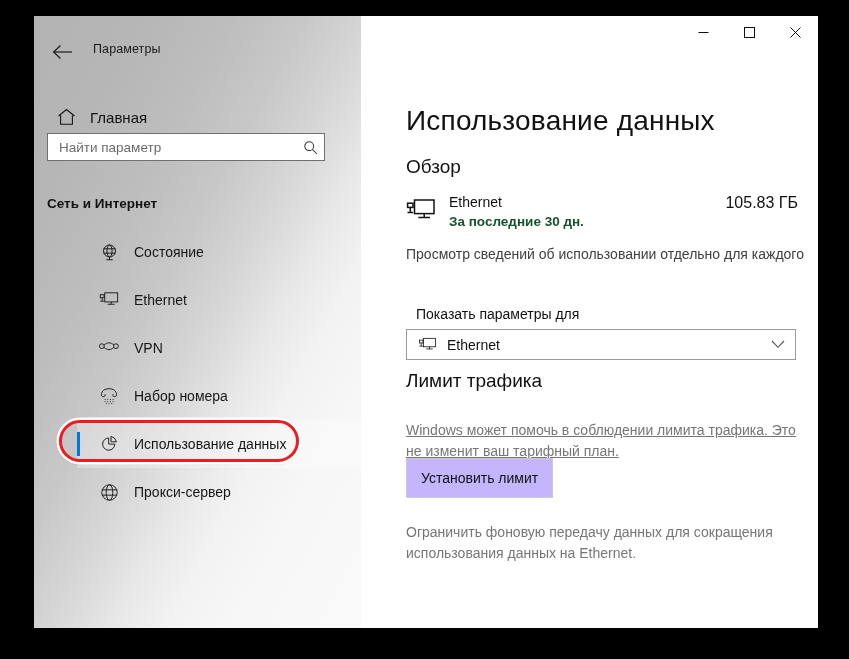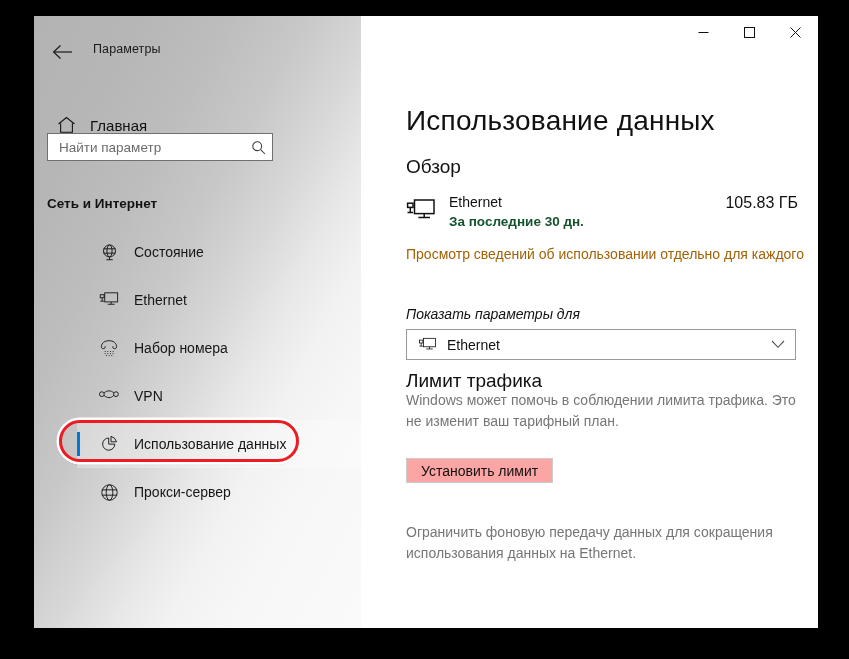--- a/index.html
+++ b/index.html
@@ -71,41 +71,41 @@
     letter-spacing: .1px;
   }
 
   .home-row {
     position: absolute;
     left: 0;
     top: 84px;
     width: 327px;
     height: 34px;
     display: flex;
-    align-items: flex-end;
+    align-items: center;
   }
   .home-icon {
     width: 40px;
     margin-left: 12px;
     display: flex;
     justify-content: center;
     align-items: center;
   }
   .home-label {
     font-size: 15px;
     color: #111;
     margin-left: 4px;
   }
 
   
   #search-box {
     position: absolute;
     left: 13px;
     top: 117px;
-    width: 226px;
+    width: 278px;
     height: 28px;
     background: #ffffff;
     border: 1px solid #707070;
     box-sizing: border-box;
     display: flex;
     align-items: center;
   }
   #search-input {
     border: 0;
     outline: 0;
@@ -271,33 +271,32 @@
     font-size: 16px;
     color: #111;
     white-space: nowrap;
   }
 
   #detail-link {
     position: absolute;
     left: 45px;
     top: 230px;
     font-size: 14px;
-    color: #a16207;
+    color: #404040;
     text-decoration: none;
     cursor: pointer;
     white-space: nowrap;
   }
 
   #dropdown-label {
     position: absolute;
-    left: 45px;
+    left: 55px;
     top: 290px;
     font-size: 14px;
     color: #111;
-    font-style: italic;
   }
   #adapter-dropdown {
     position: absolute;
     left: 45px;
     top: 313px;
     width: 390px;
     height: 31px;
     border: 1px solid #9a9a9a;
     background: #ffffff;
     box-sizing: border-box;
@@ -319,40 +318,40 @@
   }
 
   .body-text {
     position: absolute;
     left: 45px;
     font-size: 14px;
     line-height: 21px;
     color: #767676;
     width: 400px;
   }
-  #limit-desc { top: 374px; }
+  #limit-desc { top: 404px; text-decoration: underline; }
   #bg-desc    { top: 506px; }
   #bg-note {
     position: absolute;
     left: 45px;
     top: 565px;
     font-size: 14px;
     line-height: 21px;
     color: #1a1a1a;
     width: 404px;
   }
 
   #set-limit-btn {
     position: absolute;
     left: 45px;
     top: 442px;
     min-width: 139px;
-    height: 25px;
+    height: 40px;
     padding: 0 14px;
-    background: #fca5a5;
+    background: #c4b5fd;
     border: 1px solid #cccccc;
     color: #111;
     font-family: "Liberation Sans", sans-serif;
     font-size: 14px;
     cursor: default;
     box-sizing: border-box;
   }
 </style>
 </head>
 <body>
@@ -410,48 +409,48 @@
       <div class="nav-item">
         <span class="nav-ico">
           <svg width="20" height="18" viewBox="0 0 22 19" fill="none" stroke="#161616" stroke-width="1">
             <rect x="6.3" y="1.6" width="14.2" height="10"></rect>
             <path d="M13.4 11.6 V14.2 M9.6 14.2 H17.2"></path>
             <rect x="1.4" y="3.7" width="4.2" height="3.4"></rect>
             <path d="M3.5 7.1 V10.8 M1.4 10.8 H5.6"></path>
           </svg>
         </span>
         <span class="nav-label">Ethernet</span>
+      </div>
+
+      <div class="nav-item">
+        <span class="nav-ico">
+          <svg width="22" height="14" viewBox="0 0 24 14" fill="none" stroke="#161616" stroke-width="1">
+            <circle cx="4.2" cy="5" r="2.6"></circle>
+            <circle cx="19.6" cy="5" r="2.6"></circle>
+            <path d="M6.6 6.3 C10 9.6 14 9.6 17.3 6.3"></path>
+            <path d="M6.6 3.7 C10 .6 14 .6 17.3 3.7"></path>
+          </svg>
+        </span>
+        <span class="nav-label">VPN</span>
       </div>
 
       <div class="nav-item">
         <span class="nav-ico">
           <svg width="20" height="18" viewBox="0 0 21 19" fill="none" stroke="#161616" stroke-width="1">
             <path d="M2.5 8.2 C2.5 4.2 6 1.8 10.5 1.8 C15 1.8 18.5 4.2 18.5 8.2"></path>
             <path d="M2.5 8.2 C2.5 10 4.2 10.6 5.6 10 C6.6 9.6 6.6 8.4 6.2 7.6"></path>
             <path d="M18.5 8.2 C18.5 10 16.8 10.6 15.4 10 C14.4 9.6 14.4 8.4 14.8 7.6"></path>
             <g stroke-width="1" stroke-linecap="round">
               <path d="M6.4 13.2 h.1 M9.2 13.2 h.1 M12 13.2 h.1 M14.8 13.2 h.1"></path>
               <path d="M6.4 15.4 h.1 M9.2 15.4 h.1 M12 15.4 h.1 M14.8 15.4 h.1"></path>
               <path d="M7.8 17.5 h.1 M10.6 17.5 h.1 M13.4 17.5 h.1"></path>
             </g>
           </svg>
         </span>
         <span class="nav-label">Набор номера</span>
-      </div>
-
-      <div class="nav-item">
-        <span class="nav-ico">
-          <svg width="22" height="14" viewBox="0 0 24 14" fill="none" stroke="#161616" stroke-width="1">
-            <circle cx="4.2" cy="5" r="2.6"></circle>
-            <circle cx="19.6" cy="5" r="2.6"></circle>
-            <path d="M6.6 6.3 C10 9.6 14 9.6 17.3 6.3"></path>
-            <path d="M6.6 3.7 C10 .6 14 .6 17.3 3.7"></path>
-          </svg>
-        </span>
-        <span class="nav-label">VPN</span>
       </div>
 
       <div class="nav-item selected">
         <span class="nav-ico">
           <svg width="20" height="20" viewBox="0 0 21 21" fill="none" stroke="#161616" stroke-width="1">
             <path d="M10.2 4.2 A6.4 6.4 0 1 0 16.6 10.6"></path>
             <path d="M12.6 2.4 A8.2 8.2 0 0 1 18.4 8.2 L12.6 8.2 Z"></path>
             <path d="M10.2 4.2 V10.6 H16.6"></path>
           </svg>
         </span>

